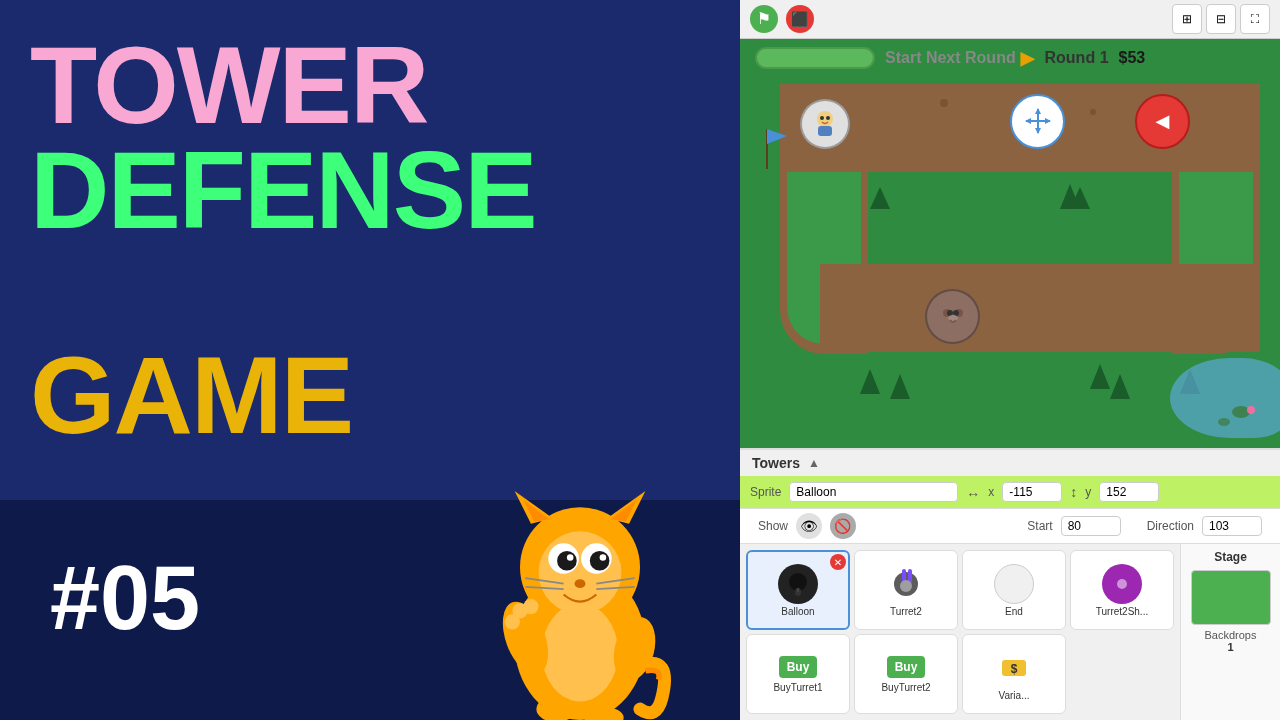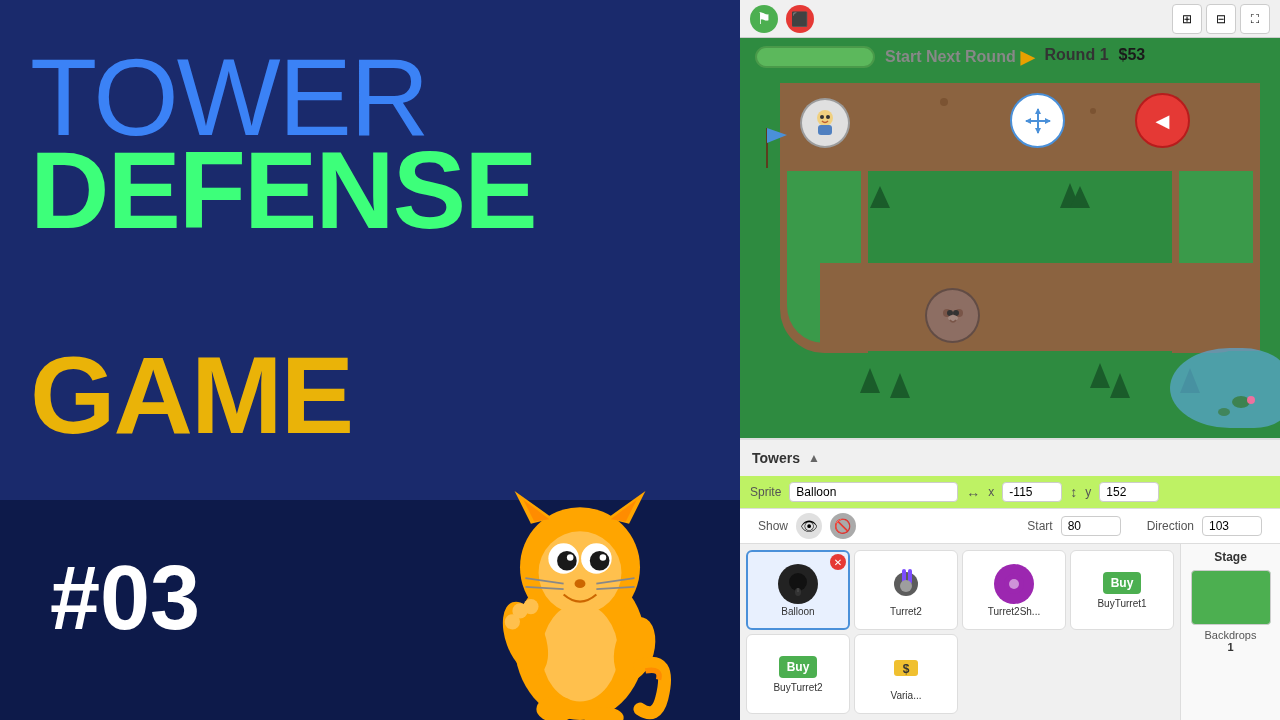--- a/index.html
+++ b/index.html
@@ -16,25 +16,25 @@
     .left-panel-bottom {
       position: absolute;
       bottom: 0;
       left: 0;
       width: 100%;
       height: 220px;
       background: #0d1a4a;
     }
     .title-tower {
       position: absolute;
-      top: 42px;
+      top: 30px;
       left: 30px;
       font-size: 110px;
-      font-weight: 400;
-      color: #3b82f6;
+      font-weight: 700;
+      color: #f9a8d4;
       line-height: 1;
       letter-spacing: -2px;
     }
     .title-defense {
       position: absolute;
       top: 135px;
       left: 30px;
       font-size: 110px;
       font-weight: 900;
       color: #3dff7a;
@@ -125,21 +125,21 @@
       overflow: hidden;
     }
 
     
     .game-hud {
       position: absolute;
       top: 8px;
       left: 0;
       right: 0;
       display: flex;
-      align-items: flex-start;
+      align-items: center;
       padding: 0 15px;
       gap: 10px;
     }
     .health-bar {
       width: 120px;
       height: 22px;
       background: #5cb85c;
       border-radius: 11px;
       border: 2px solid #4a9a4a;
     }
@@ -214,21 +214,21 @@
     
     .scratch-ui-bottom {
       flex: 1;
       background: #f9f9f9;
       display: flex;
       flex-direction: column;
     }
 
     
     .sprites-header {
-      height: 38px;
+      height: 28px;
       background: #f0f0f0;
       border-top: 2px solid #ddd;
       display: flex;
       align-items: center;
       padding: 0 12px;
       gap: 8px;
     }
     .sprites-header-label {
       font-size: 14px;
       font-weight: bold;
@@ -401,21 +401,21 @@
     }
   </style>
 </head>
 <body>
 
 <div class="left-panel">
   <span class="title-tower">TOWER</span>
   <span class="title-defense">DEFENSE</span>
   <span class="title-game">GAME</span>
   <div class="left-panel-bottom">
-    <span class="episode-badge">#03</span>
+    <span class="episode-badge">#05</span>
 
     <svg class="scratch-cat" viewBox="0 0 200 220" style="position:absolute;bottom:0;right:40px;width:240px;height:240px;">
 
       <ellipse cx="100" cy="150" rx="60" ry="70" fill="#FFA500"></ellipse>
 
       <circle cx="100" cy="80" r="55" fill="#FFA500"></circle>
 
       <polygon points="55,40 40,10 75,35" fill="#FFA500"></polygon>
       <polygon points="145,40 160,10 125,35" fill="#FFA500"></polygon>
       <polygon points="58,38 48,18 72,36" fill="#FF8C00"></polygon>
@@ -630,20 +630,26 @@
             <svg width="36" height="36" viewBox="0 0 36 36">
               <circle cx="18" cy="18" r="12" fill="#5c5c5c"></circle>
               <rect x="14" y="3" width="4" height="15" rx="2" fill="#7c4dff"></rect>
               <rect x="20" y="3" width="4" height="15" rx="2" fill="#7c4dff"></rect>
               <circle cx="18" cy="20" r="6" fill="#9e9e9e"></circle>
             </svg>
           </div>
           <span class="sprite-cell-label">Turret2</span>
         </div>
 
+        <div class="sprite-cell">
+          <div class="sprite-cell-icon" style="background:#f0f0f0;border-radius:50%;border:1px solid #ccc;">
+            <span style="font-size:16px;color:#333;"></span>
+          </div>
+          <span class="sprite-cell-label">End</span>
+        </div>
 
 
         <div class="sprite-cell">
           <div class="sprite-cell-icon" style="background:#9c27b0;border-radius:50%;">
             <svg width="28" height="28" viewBox="0 0 28 28">
               <circle cx="14" cy="14" r="10" fill="#9c27b0"></circle>
               <circle cx="14" cy="14" r="5" fill="#ce93d8"></circle>
             </svg>
           </div>
           <span class="sprite-cell-label">Turret2Sh...</span>

